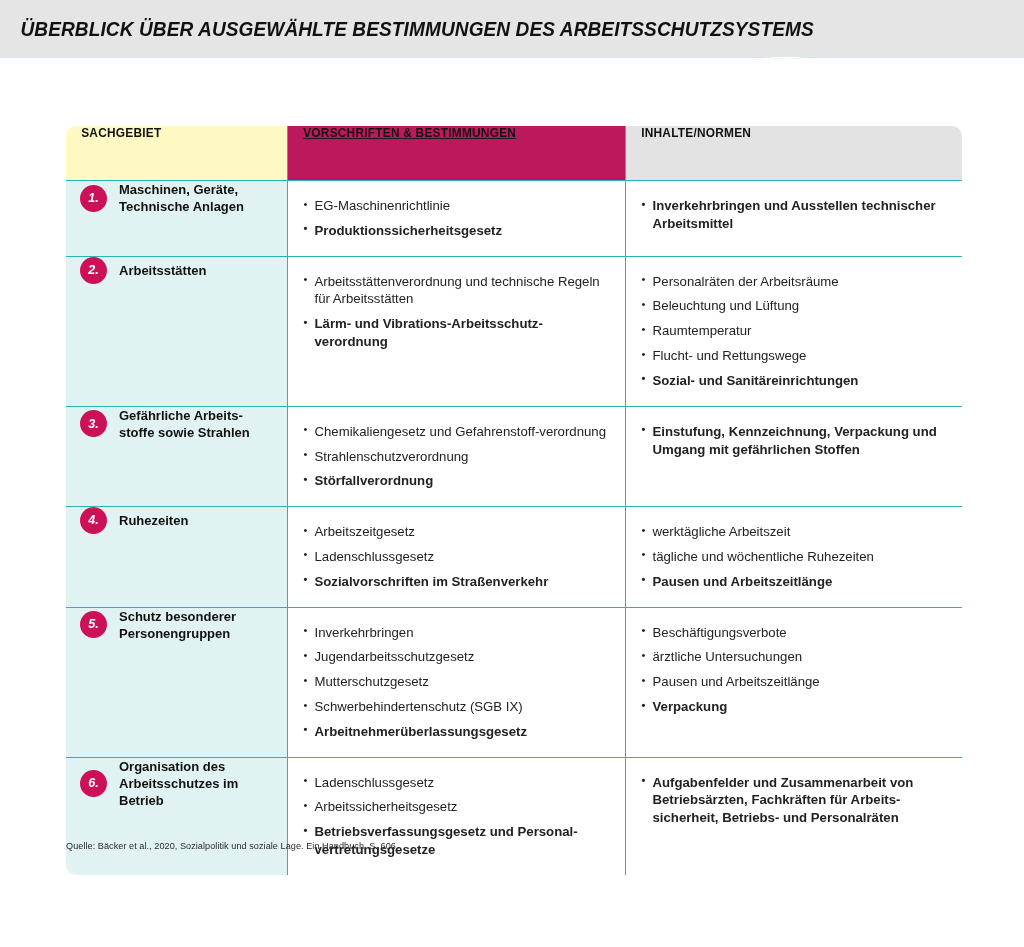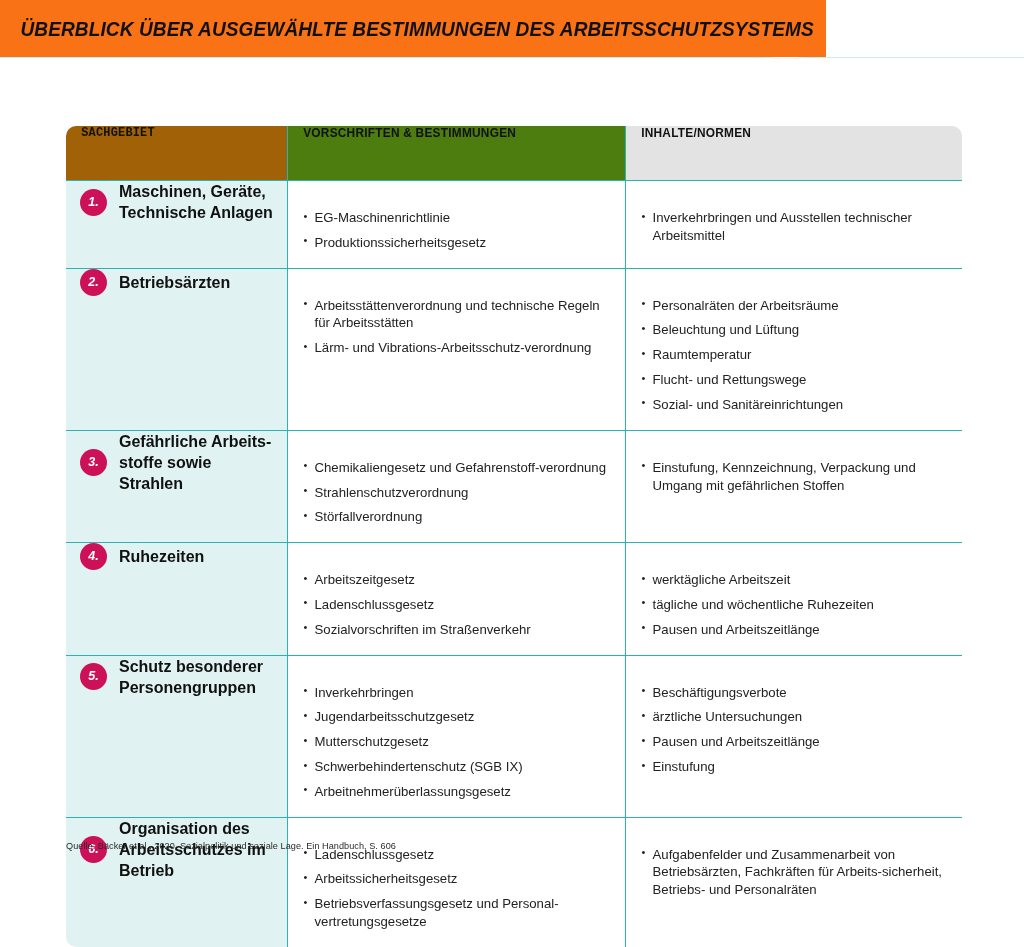--- a/index.html
+++ b/index.html
@@ -14,23 +14,23 @@
     color: #1a1a1a;
     position: relative;
     overflow: hidden;
   }
 
   
   .banner {
     position: absolute;
     left: 0;
     top: 0;
-    width: 826px;
+    width: 1024px;
     height: 57px;
-    background: #f97316;
+    background: #e5e5e5;
     display: flex;
     align-items: center;
   }
   .banner-title {
     font-size: 20.5px;
     font-weight: bold;
     font-style: italic;
     letter-spacing: 0.1px;
     color: #111111;
     padding-left: 22px;
@@ -70,22 +70,22 @@
   col.c1 { width: 222px; }
   col.c2 { width: 338px; }
   col.c3 { width: 338px; }
 
   
   thead th {
     height: 54px;
     text-align: left;
     vertical-align: middle;
   }
-  th.h1 { background: #a16207; border-top-left-radius: 11px; font-family: Liberation Mono, monospace; }
-  th.h2 { background: #4d7c0f; }
+  th.h1 { background: #fef9c3; border-top-left-radius: 11px; }
+  th.h2 { background: #be185d; text-decoration: underline; }
   th.h3 { background: #e3e3e3; border-top-right-radius: 11px; }
   .head-label {
     display: block;
     font-size: 12.5px;
     font-weight: bold;
     letter-spacing: 0.25px;
     color: #111111;
     padding: 0 0 0 16px;
     transform: scaleX(0.95);
     transform-origin: left center;
@@ -116,47 +116,47 @@
     color: #ffffff;
     font-size: 12.5px;
     font-weight: bold;
     font-style: italic;
     display: flex;
     align-items: center;
     justify-content: center;
     line-height: 1;
   }
   .subject-label {
-    font-size: 16px;
+    font-size: 13px;
     font-weight: bold;
     line-height: 1.32;
     color: #111111;
   }
 
   
   td.list-cell {
     background: #ffffff;
   }
   .list-inner {
-    padding: 28px 14px 16px 16px;
+    padding: 16px 14px 16px 16px;
   }
   ul.items {
     list-style: none;
     margin: 0;
     padding: 0;
   }
   ul.items li {
     position: relative;
     font-size: 13.2px;
     line-height: 1.35;
     color: #222222;
     padding-left: 11px;
     margin-bottom: 7px;
   }
-  ul.items li:last-child { margin-bottom: 0; }
+  ul.items li:last-child { margin-bottom: 0; font-weight: bold; }
   ul.items li::before {
     content: "\2022";
     position: absolute;
     left: 0;
     top: -0.5px;
     font-size: 11px;
     color: #222222;
   }
 
   
@@ -223,21 +223,21 @@
               <ul class="items">
                 <li>Inverkehrbringen und Ausstellen technischer Arbeitsmittel</li>
               </ul>
             </div>
           </td>
         </tr>
         <tr>
           <td class="subject">
             <div class="subject-inner">
               <span class="num-badge">2.</span>
-              <span class="subject-label">Betriebsärzten</span>
+              <span class="subject-label">Arbeitsstätten</span>
             </div>
           </td>
           <td class="list-cell">
             <div class="list-inner">
               <ul class="items">
                 <li>Arbeitsstättenverordnung und technische Regeln für Arbeitsstätten</li>
                 <li>Lärm- und Vibrations-Arbeitsschutz-verordnung</li>
               </ul>
             </div>
           </td>
@@ -320,21 +320,21 @@
                 <li>Arbeitnehmerüberlassungsgesetz</li>
               </ul>
             </div>
           </td>
           <td class="list-cell last-col">
             <div class="list-inner">
               <ul class="items">
                 <li>Beschäftigungsverbote</li>
                 <li>ärztliche Untersuchungen</li>
                 <li>Pausen und Arbeitszeitlänge</li>
-                <li>Einstufung</li>
+                <li>Verpackung</li>
               </ul>
             </div>
           </td>
         </tr>
         <tr>
           <td class="subject">
             <div class="subject-inner">
               <span class="num-badge">6.</span>
               <span class="subject-label">Organisation des<br>Arbeitsschutzes im<br>Betrieb</span>
             </div>

